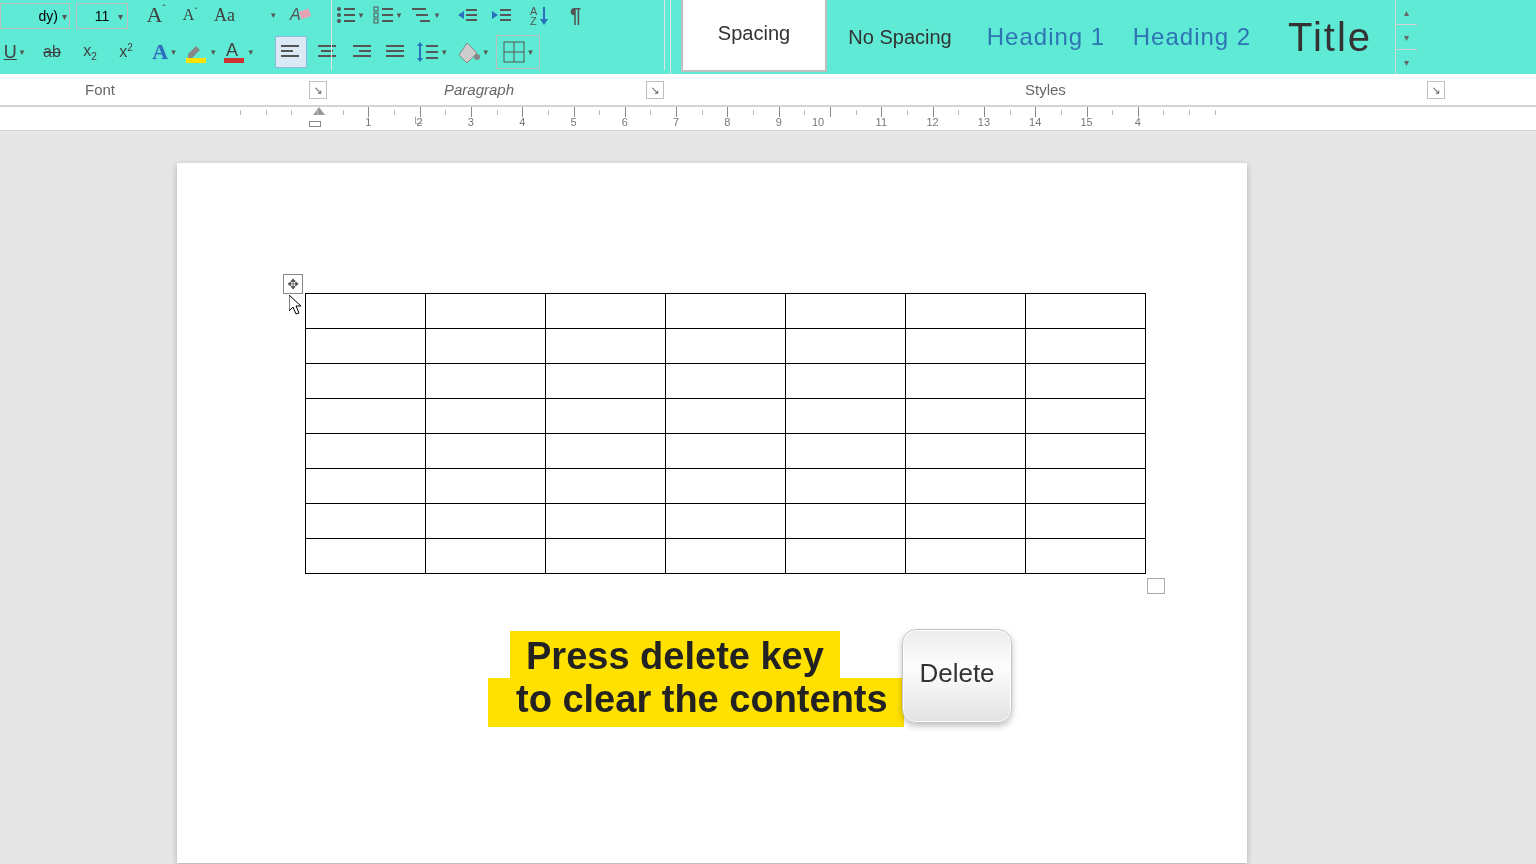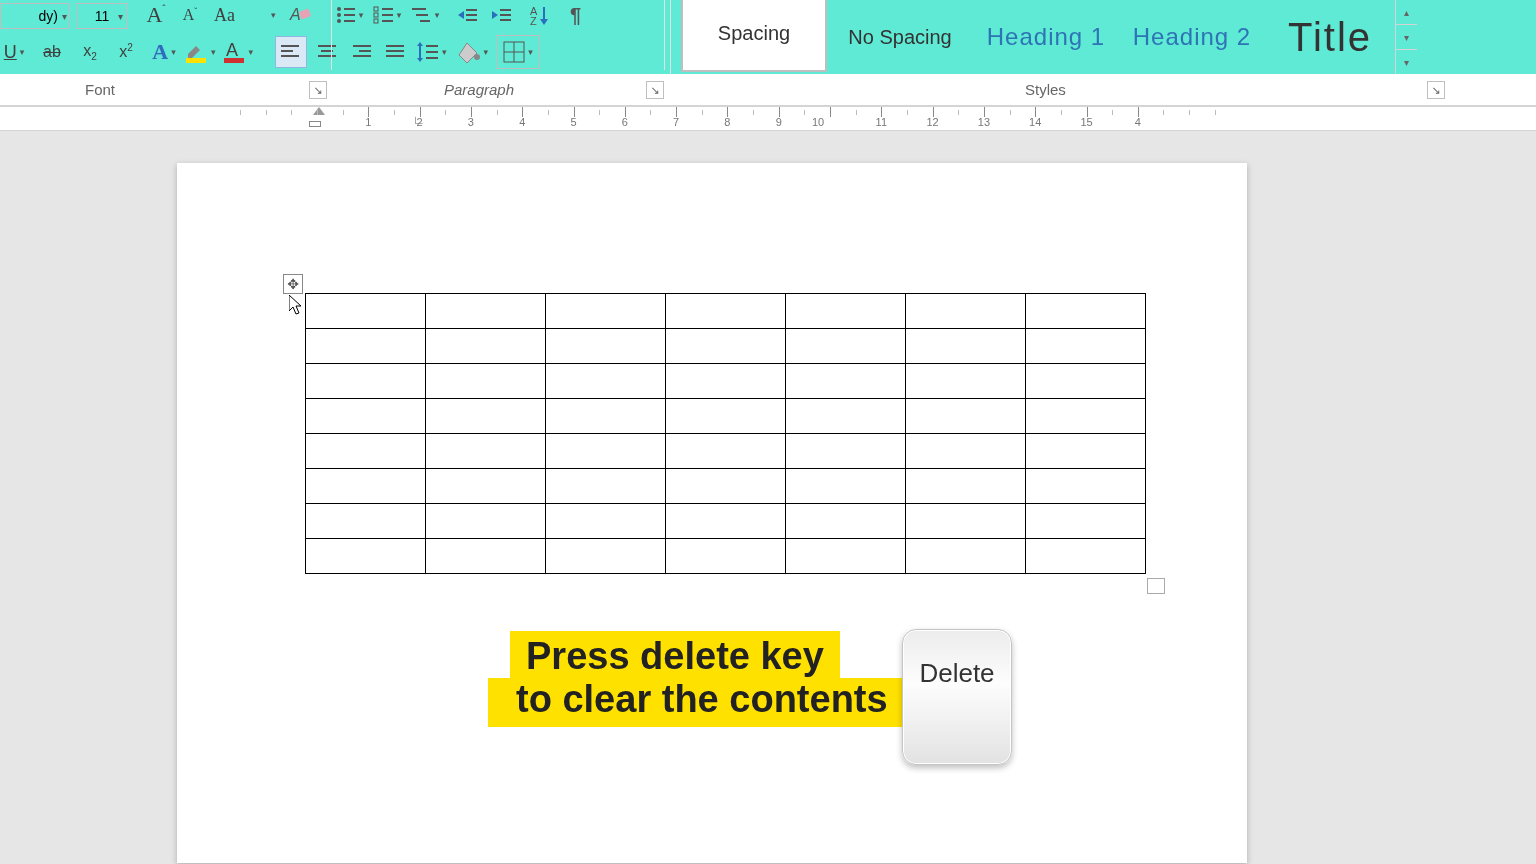--- a/index.html
+++ b/index.html
@@ -120,21 +120,21 @@
 }
 .annot .hi1 {
   display: inline-block; background: #ffe100; font-size: 38px; font-weight: 700;
   color: #222; padding: 4px 16px 0 16px;
 }
 .annot .hi2 {
   display: inline-block; background: #ffe100; font-size: 38px; font-weight: 700;
   color: #222; padding: 0 16px 6px 28px; margin-left: -22px;
 }
 .keycap {
-  position: absolute; left: 725px; top: 466px; width: 110px; height: 136px;
+  position: absolute; left: 725px; top: 466px; width: 110px; height: 94px;
   border-radius: 14px; border: 1px solid #c5c5c5;
   background: linear-gradient(180deg, #ececec 0%, #fdfdfd 40%, #e2e2e2 100%);
   box-shadow: 0 3px 6px rgba(0,0,0,0.25), inset 0 0 0 1px #fff;
   display: flex; align-items: flex-start; justify-content: center; padding-top: 28px;
   font-size: 26px; color: #333;
 }
 
 
 .cursor-arrow {
   position: absolute; left: 112px; top: 132px; width: 16px; height: 22px;

